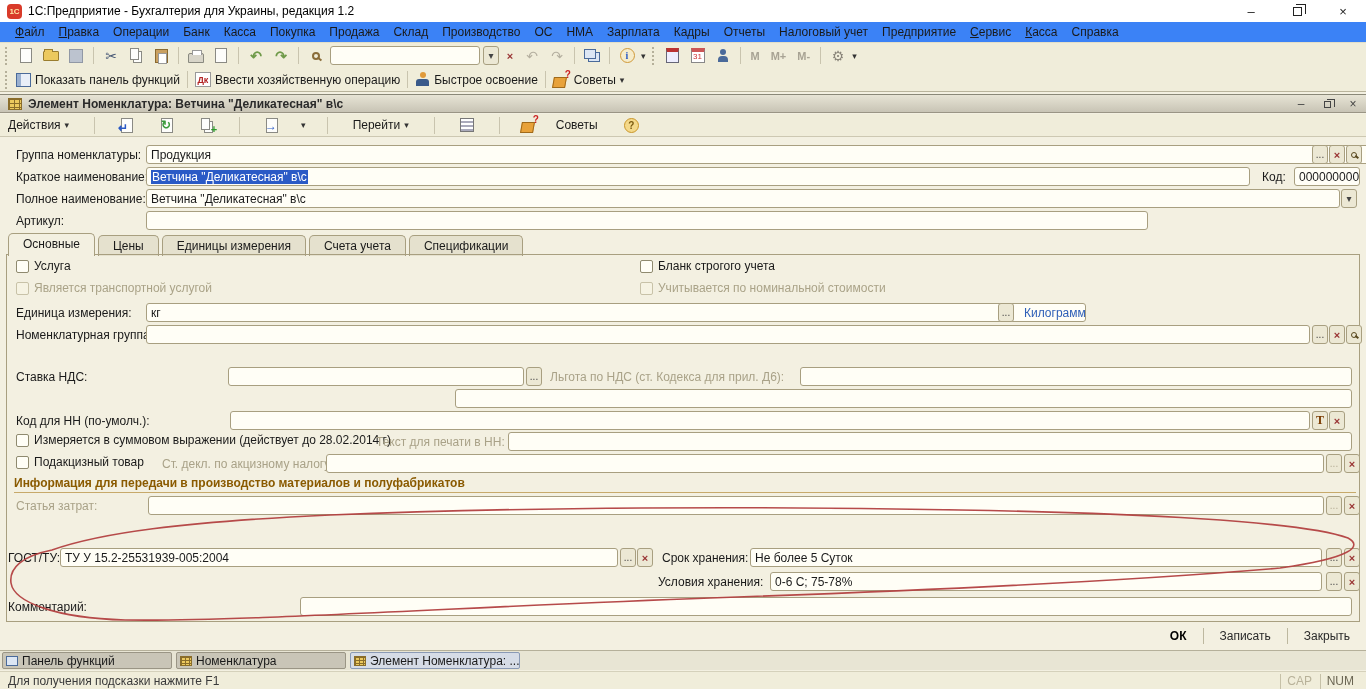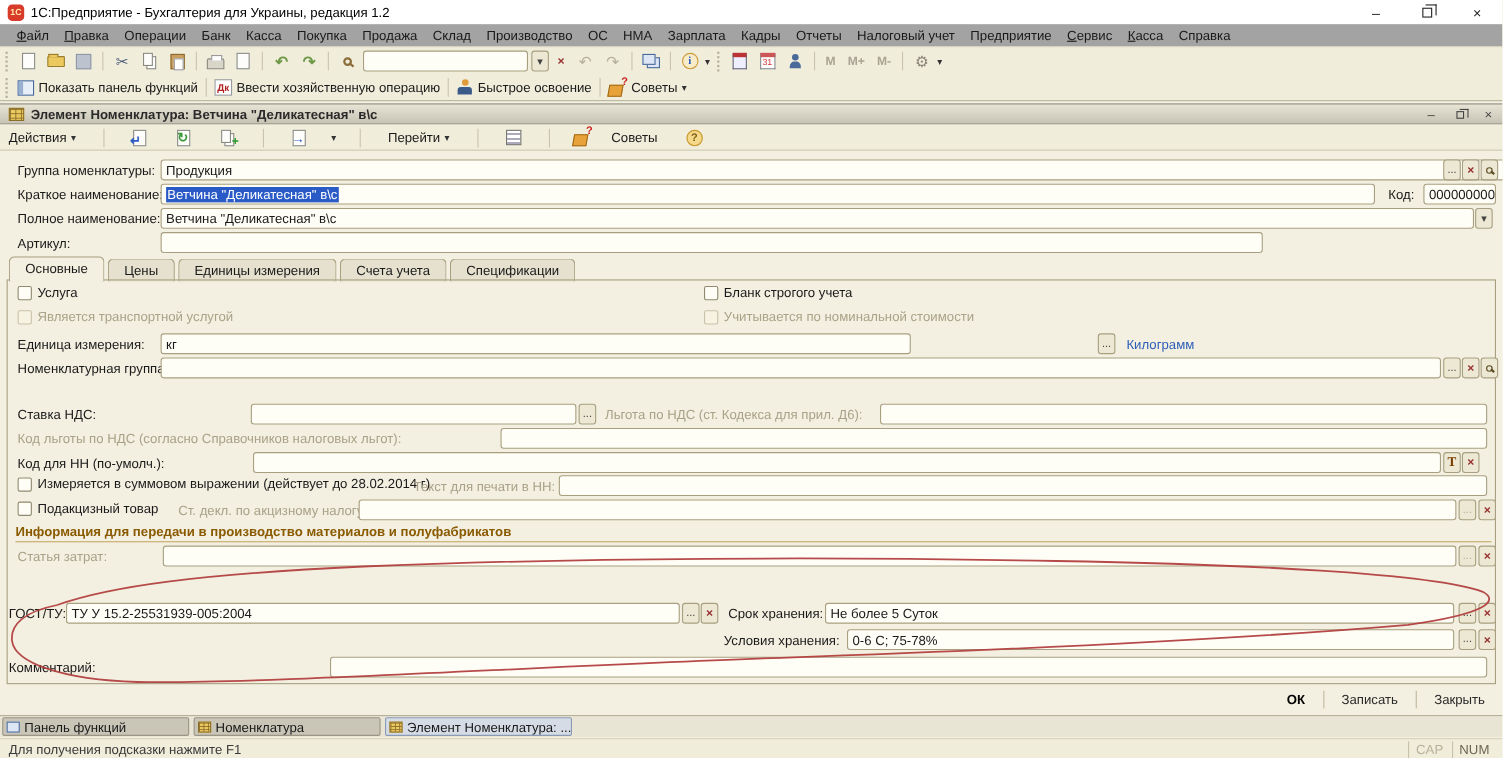--- a/index.html
+++ b/index.html
@@ -9,21 +9,21 @@
 
   
   .titlebar { position:absolute; left:0; top:0; width:1366px; height:22px; background:#ffffff; display:flex; align-items:center; }
   .applogo { width:15px; height:15px; margin:0 6px 0 7px; background:#d93b2a; border-radius:4px; color:#ffe9a8; font-size:8px; font-weight:bold; text-align:center; line-height:15px; }
   .wtitle { font-size:12px; color:#000; }
   .wctrls { position:absolute; right:0; top:0; height:22px; display:flex; }
   .wbtn { width:46px; height:22px; display:flex; align-items:center; justify-content:center; font-size:13px; color:#222; }
   .restore-sq { width:9px; height:9px; border:1px solid #222; position:relative; background:#fff; }
   .restore-sq::before { content:""; position:absolute; left:2px; top:-4px; width:9px; height:9px; border:1px solid #222; border-left:none; border-bottom:none; }
 
-  .menubar { position:absolute; left:0; top:22px; width:1366px; height:21px; background:#a3a3a3; border-bottom:1px solid #e2dfc9; display:flex; align-items:center; padding-left:8px; }
+  .menubar { position:absolute; left:0; top:22px; width:1366px; height:21px; background:#3b82f6; border-bottom:1px solid #e2dfc9; display:flex; align-items:center; padding-left:8px; }
   .mitem { display:inline-block; padding:0 7px; line-height:20px; cursor:default; }
   .accel::first-letter { text-decoration:underline; }
 
   .toolbar1 { position:absolute; left:0; top:43px; width:1366px; height:25px; background:#f0edda; display:flex; align-items:center; gap:3px; padding-left:2px; }
   .toolbar2 { position:absolute; left:0; top:68px; width:1366px; height:24px; background:#f0edda; border-bottom:1px solid #b9b49c; display:flex; align-items:center; gap:4px; padding-left:2px; }
   .grip { width:4px; height:18px; border-left:2px dotted #b5b09a; margin:0 3px; }
   .tsep { width:1px; height:17px; background:#c9c4ae; margin:0 3px; }
   .tbtn { width:22px; height:21px; display:flex; align-items:center; justify-content:center; border-radius:2px; }
   .glyph14 { font-size:14px; line-height:14px; }
 
@@ -346,40 +346,39 @@
   <span class="cblbl" style="left:34px;top:259px">Услуга</span>
   <span class="cb" style="left:640px;top:260px"></span>
   <span class="cblbl" style="left:658px;top:259px">Бланк строгого учета</span>
 
   <span class="cb dis" style="left:16px;top:282px"></span>
   <span class="cblbl dis" style="left:34px;top:281px">Является транспортной услугой</span>
   <span class="cb dis" style="left:640px;top:282px"></span>
   <span class="cblbl dis" style="left:658px;top:281px">Учитывается по номинальной стоимости</span>
 
   <span class="lbl" style="left:16px;top:304px">Единица измерения:</span>
-  <input class="tf" style="left: 146px; top: 303px; width: 682px;" value="кг">
+  <input class="tf" style="left: 146px; top: 303px; width: 940px;" value="кг">
   <span class="fb" style="left:998px;top:303px">...</span>
   <span class="lbl link" style="left:1024px;top:304px">Килограмм</span>
 
   <span class="lbl" style="left:16px;top:326px">Номенклатурная группа:</span>
   <input class="tf" style="left: 146px; top: 325px; width: 1164px;" value="">
   <span class="fb" style="left:1312px;top:325px">...</span>
   <span class="fb red" style="left:1329px;top:325px">×</span>
   <span class="fb" style="left:1346px;top:325px">
       <span class="lens-mini"></span>
     </span>
 
 
   <span class="lbl" style="left:16px;top:368px">Ставка НДС:</span>
   <input class="tf" style="left: 228px; top: 367px; width: 296px;" value="">
   <span class="fb" style="left:526px;top:367px">...</span>
   <span class="lbl dis" style="left:550px;top:368px">Льгота по НДС (ст. Кодекса для прил. Д6):</span>
   <input class="tf" style="left: 800px; top: 367px; width: 552px;" value="">
 
-  <span class="lbl dis" style="left:16px;top:390px">Код льготы по НДС (согласно Справочников налоговых льгот):</span>
   <input class="tf" style="left: 455px; top: 389px; width: 897px;" value="">
 
   <span class="lbl" style="left:16px;top:412px">Код для НН (по-умолч.):</span>
   <input class="tf" style="left: 230px; top: 411px; width: 1080px;" value="">
   <span class="fb tbtn2" style="left:1312px;top:411px">Т</span>
   <span class="fb red" style="left:1329px;top:411px">×</span>
 
   <span class="cb" style="left:16px;top:434px"></span>
   <span class="cblbl" style="left:34px;top:433px">Измеряется в суммовом выражении (действует до 28.02.2014 г)</span>
   <span class="lbl dis" style="left:376px;top:433px">Текст для печати в НН:</span>

